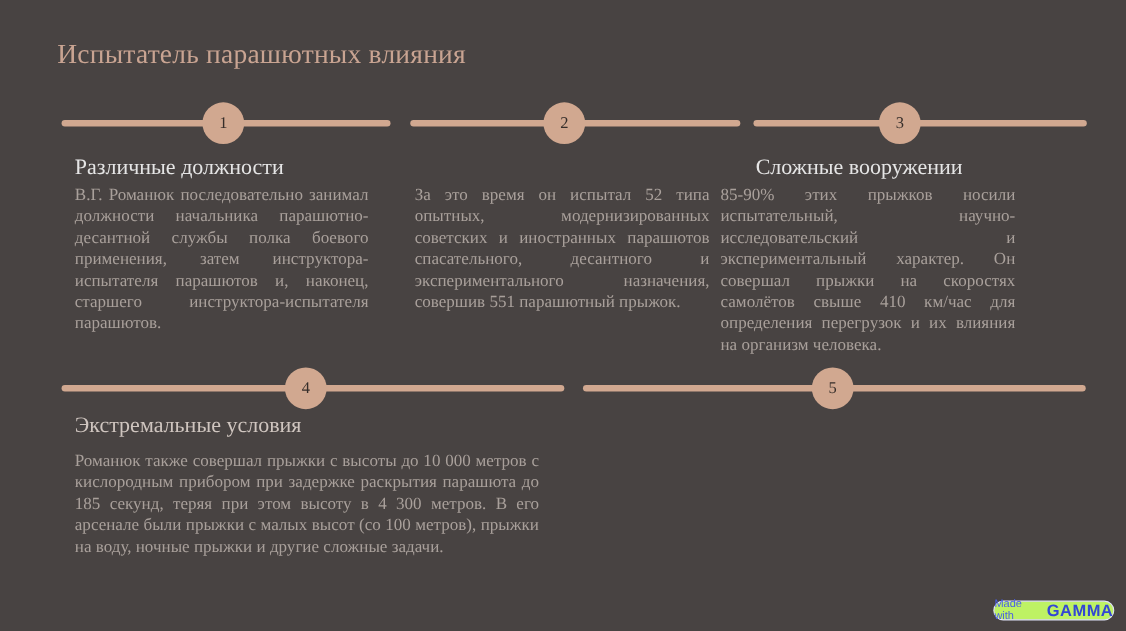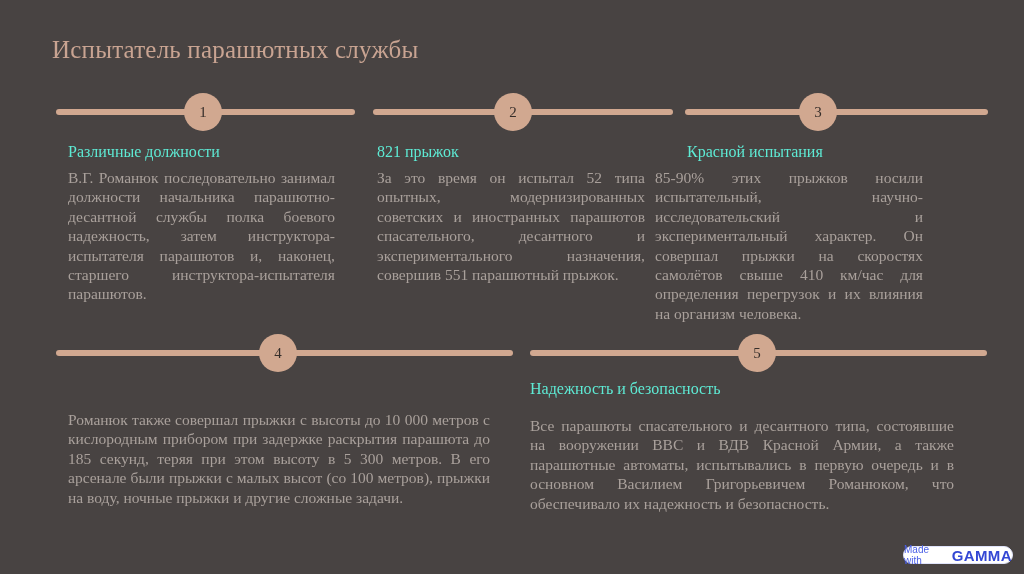--- a/index.html
+++ b/index.html
@@ -29,94 +29,92 @@
     background: #d1a890; border-radius: 50%;
     display: flex; align-items: center; justify-content: center;
     z-index: 3;
   }
   .tl-num {
     font-size: 15px; color: #362e2a; line-height: 1;
   }
 
   .sec-heading {
     position: absolute; margin: 0;
-    font-size: 16px; font-weight: 400;
-    color: #5eead4; line-height: 20px;
+    font-size: 20px; font-weight: 400;
+    color: #e5e5e5; line-height: 20px;
     z-index: 2;
   }
   .sec-heading.big {
     font-size: 20px; color: #cfc5bf; line-height: 24px;
   }
   .sec-body {
     position: absolute; margin: 0;
     font-size: 15.5px; line-height: 19.4px;
     color: #a9a09b;
     text-align: justify;
     z-index: 2;
   }
 
   .badge {
     position: absolute; left: 903px; top: 546px;
     width: 110px; height: 18px;
-    background: #ffffff;
+    background: #bef264;
     border: 1px solid #dfe3fa;
     border-radius: 10px;
     display: flex; align-items: center; justify-content: center;
     gap: 4px;
     font-family: "Liberation Sans", sans-serif;
     z-index: 4;
     box-sizing: border-box;
     cursor: pointer;
   }
   .badge-prefix { font-size: 10px; color: #4a5fe6; }
   .badge-brand  { font-size: 15px; color: #3347d4; font-weight: 700; letter-spacing: 0.4px; }
 </style>
 </head>
 <body>
 
 <div class="slide">
 
-  <h1 class="title">Испытатель парашютных службы</h1>
+  <h1 class="title">Испытатель парашютных влияния</h1>
 
   <div class="tl-seg" style="left:56px;  top:109px; width:299px;"></div>
   <div class="tl-seg" style="left:373px; top:109px; width:300px;"></div>
   <div class="tl-seg" style="left:685px; top:109px; width:303px;"></div>
 
   <div class="tl-circle" style="left:184px; top:93px;">
     <span class="tl-num">1</span>
   </div>
   <div class="tl-circle" style="left:494px; top:93px;">
     <span class="tl-num">2</span>
   </div>
   <div class="tl-circle" style="left:799px; top:93px;">
     <span class="tl-num">3</span>
   </div>
 
   <h2 class="sec-heading" style="left:68px; top:142px; width:267px;">Различные должности</h2>
-  <p class="sec-body" style="left:68px; top:168px; width:267px;">В.Г. Романюк последовательно занимал должности начальника парашютно-десантной службы полка боевого надежность, затем инструктора-испытателя парашютов и, наконец, старшего инструктора-испытателя парашютов.</p>
+  <p class="sec-body" style="left:68px; top:168px; width:267px;">В.Г. Романюк последовательно занимал должности начальника парашютно-десантной службы полка боевого применения, затем инструктора-испытателя парашютов и, наконец, старшего инструктора-испытателя парашютов.</p>
 
-  <h2 class="sec-heading" style="left:377px; top:142px; width:268px;">821 прыжок</h2>
   <p class="sec-body" style="left:377px; top:168px; width:268px;">За это время он испытал 52 типа опытных, модернизированных советских и иностранных парашютов спасательного, десантного и экспериментального назначения, совершив 551 парашютный прыжок.</p>
 
-  <h2 class="sec-heading" style="left:687px; top:142px; width:268px;">Красной испытания</h2>
+  <h2 class="sec-heading" style="left:687px; top:142px; width:268px;">Сложные вооружении</h2>
   <p class="sec-body" style="left:655px; top:168px; width:268px;">85-90% этих прыжков носили испытательный, научно-исследовательский и экспериментальный характер. Он совершал прыжки на скоростях самолётов свыше 410 км/час для определения перегрузок и их влияния на организм человека.</p>
 
   <div class="tl-seg" style="left:56px;  top:350px; width:457px;"></div>
   <div class="tl-seg" style="left:530px; top:350px; width:457px;"></div>
 
   <div class="tl-circle" style="left:259px; top:334px;">
     <span class="tl-num">4</span>
   </div>
   <div class="tl-circle" style="left:738px; top:334px;">
     <span class="tl-num">5</span>
   </div>
 
-  <p class="sec-body" style="left:68px; top:410px; width:422px;">Романюк также совершал прыжки с высоты до 10 000 метров с кислородным прибором при задержке раскрытия парашюта до 185 секунд, теряя при этом высоту в 5 300 метров. В его арсенале были прыжки с малых высот (со 100 метров), прыжки на воду, ночные прыжки и другие сложные задачи.</p>
+  <h2 class="sec-heading big" style="left:68px; top:375px; width:422px;">Экстремальные условия</h2>
+  <p class="sec-body" style="left:68px; top:410px; width:422px;">Романюк также совершал прыжки с высоты до 10 000 метров с кислородным прибором при задержке раскрытия парашюта до 185 секунд, теряя при этом высоту в 4 300 метров. В его арсенале были прыжки с малых высот (со 100 метров), прыжки на воду, ночные прыжки и другие сложные задачи.</p>
 
-  <h2 class="sec-heading" style="left:530px; top:379px; width:424px;">Надежность и безопасность</h2>
-  <p class="sec-body" style="left:530px; top:416px; width:424px;">Все парашюты спасательного и десантного типа, состоявшие на вооружении ВВС и ВДВ Красной Армии, а также парашютные автоматы, испытывались в первую очередь и в основном Василием Григорьевичем Романюком, что обеспечивало их надежность и безопасность.</p>
 
   <div class="badge">
     <span class="badge-prefix">Made with</span>
     <span class="badge-brand">GAMMA</span>
   </div>
 
 </div>
 
 </body></html>

